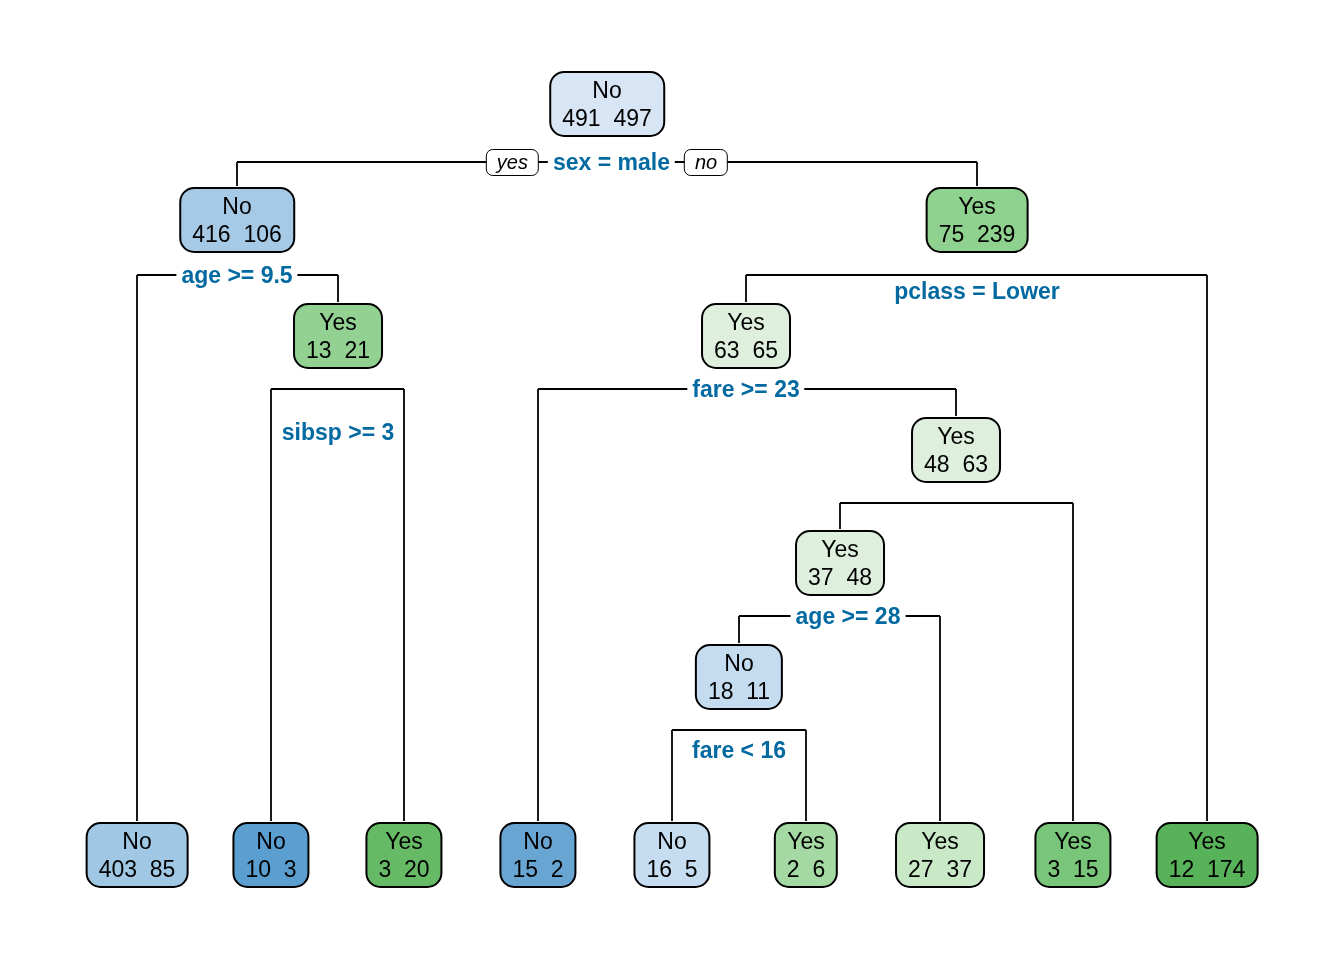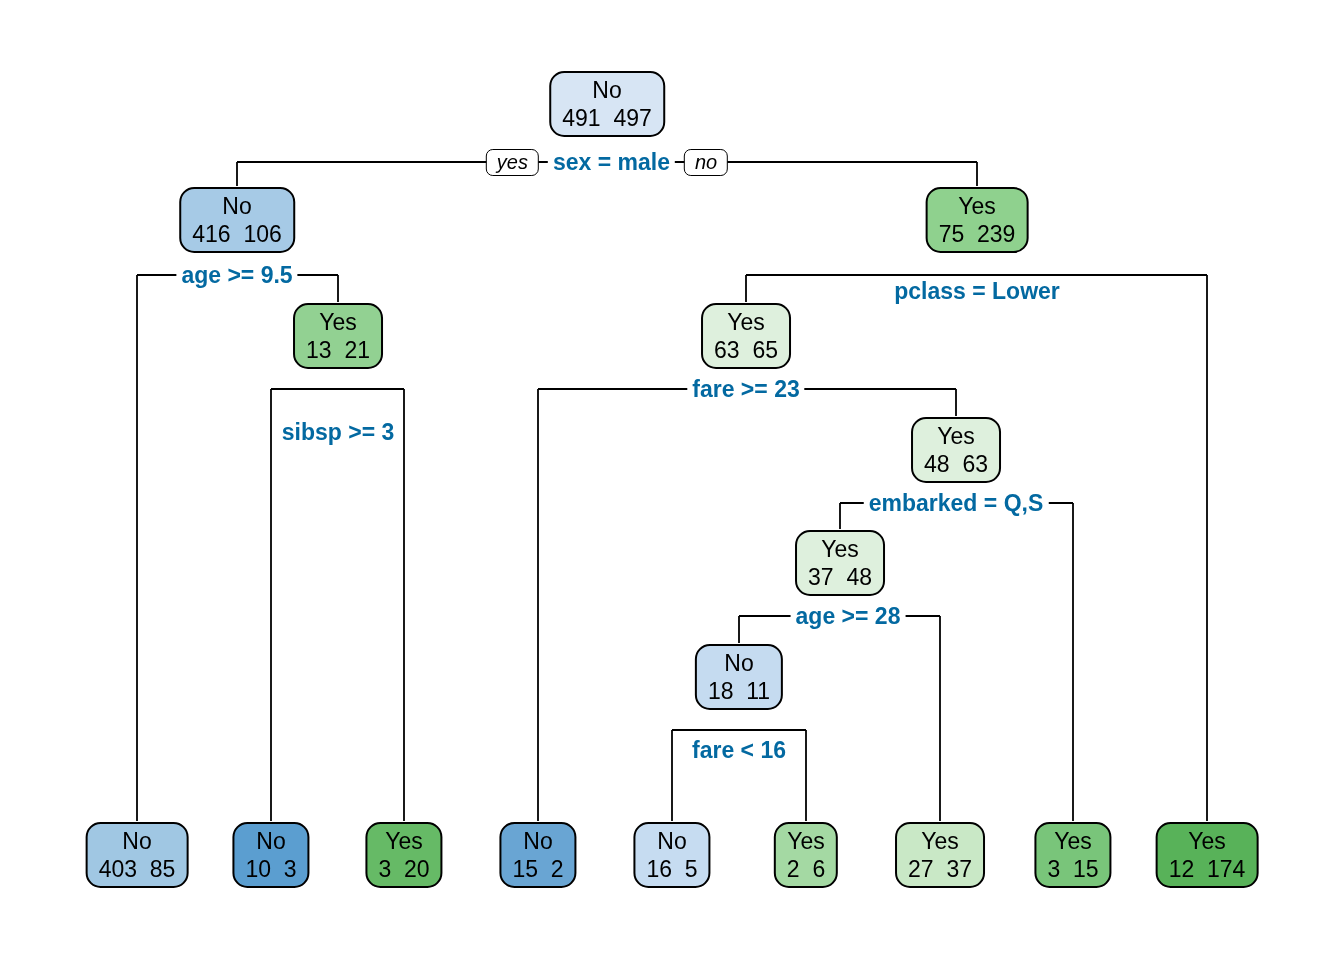--- a/index.html
+++ b/index.html
@@ -94,23 +94,20 @@
       </div>
       <div class="split-row" style="left: 338px; top: 389px; margin-top: 43px;">
         <span class="cond">sibsp &gt;= 3</span>
       </div>
       <div class="split-row" style="left: 977px; top: 277px; margin-top: 14px;">
         <span class="cond">pclass = Lower</span>
       </div>
       <div class="split-row" style="left: 746px; top: 389px;">
         <span class="cond">fare &gt;= 23</span>
       </div>
-      <div class="split-row" style="left: 956px; top: 503px;">
-        <span class="cond">embarked = Q,S</span>
-      </div>
       <div class="split-row" style="left: 840px; top: 616px; margin-left: 8px;">
         <span class="cond">age &gt;= 28</span>
       </div>
       <div class="split-row" style="left: 739px; top: 750px;">
         <span class="cond">fare &lt; 16</span>
       </div>
     </div>
   <div class="layer" id="nodes">
       <div class="node" style="left: 607px; top: 104px; background: rgb(215, 229, 244);">
         <div class="node-class">No</div>

